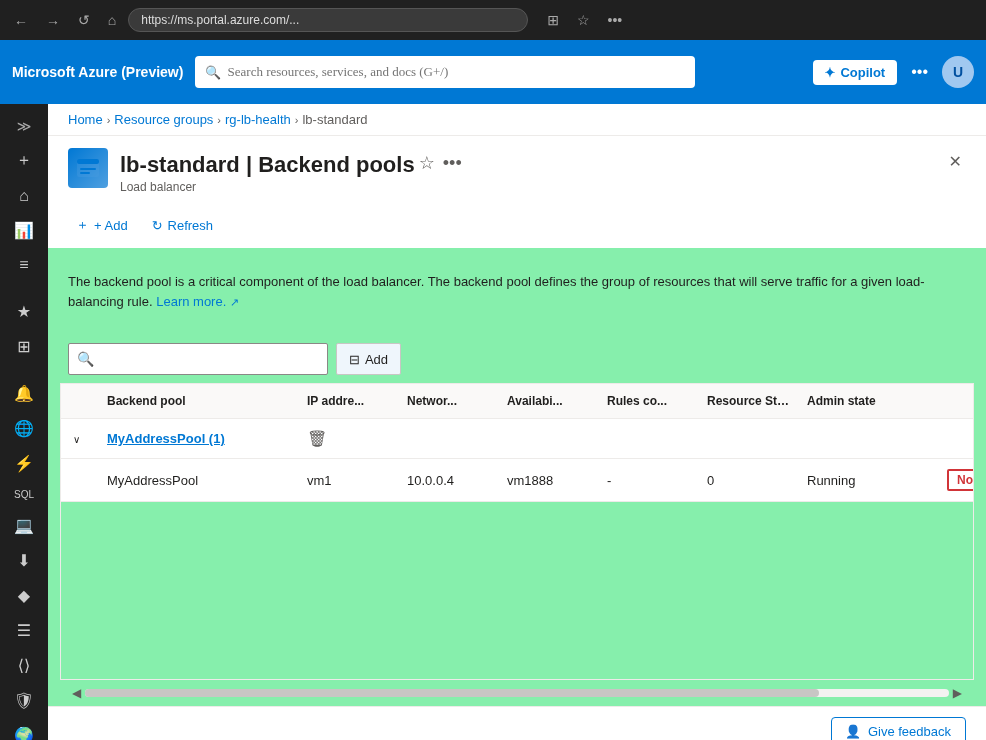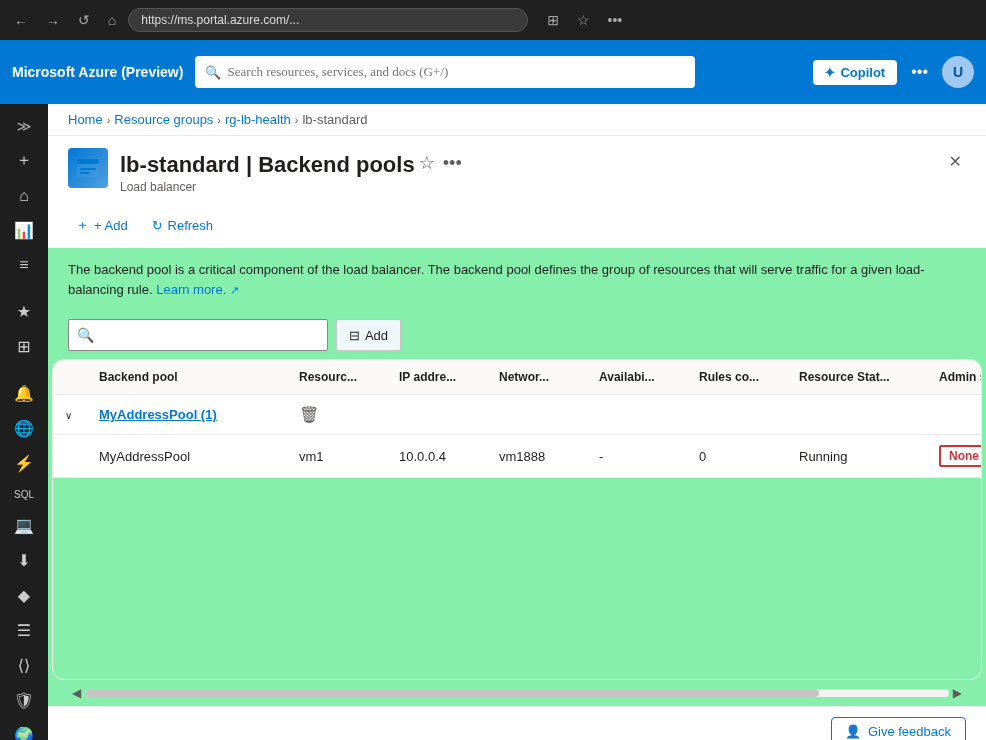--- a/index.html
+++ b/index.html
@@ -267,21 +267,21 @@
       font-size: 13px;
       display: flex;
       align-items: center;
       gap: 5px;
       padding: 6px 8px;
       border-radius: 4px;
     }
 
     
     .info-message {
-      margin: 12px 20px;
+      margin: 24px 20px;
       font-size: 13px;
       color: #201f1e;
       line-height: 1.5;
     }
     .info-message a {
       color: #0078d4;
       cursor: pointer;
       text-decoration: none;
     }
 
@@ -320,23 +320,23 @@
       color: #201f1e;
       cursor: pointer;
       display: flex;
       align-items: center;
       gap: 5px;
       height: 32px;
     }
 
     
     .table-container {
-      margin: 0 4px;
+      margin: 0 12px;
       border: 1px solid #edebe9;
-      border-radius: 12px;
+      border-radius: 0;
       overflow: hidden;
       flex: 1;
     }
     .table-header {
       display: grid;
       grid-template-columns: 30px 200px 100px 100px 100px 100px 100px 140px 120px;
       background: #faf9f8;
       border-bottom: 1px solid #edebe9;
       padding: 0 8px;
     }
@@ -564,21 +564,20 @@
         <span>⊟</span>
         <span>Add</span>
       </button>
     </div>
 
     <div class="table-container">
 
       <div class="table-header">
         <div class="th"></div>
         <div class="th">Backend pool</div>
-        <div class="th">Resourc...</div>
         <div class="th">IP addre...</div>
         <div class="th">Networ...</div>
         <div class="th">Availabi...</div>
         <div class="th">Rules co...</div>
         <div class="th">Resource Stat...</div>
         <div class="th">Admin state</div>
       </div>
 
       <div class="table-group-header">
         <div class="td" style="padding: 10px 4px;">

